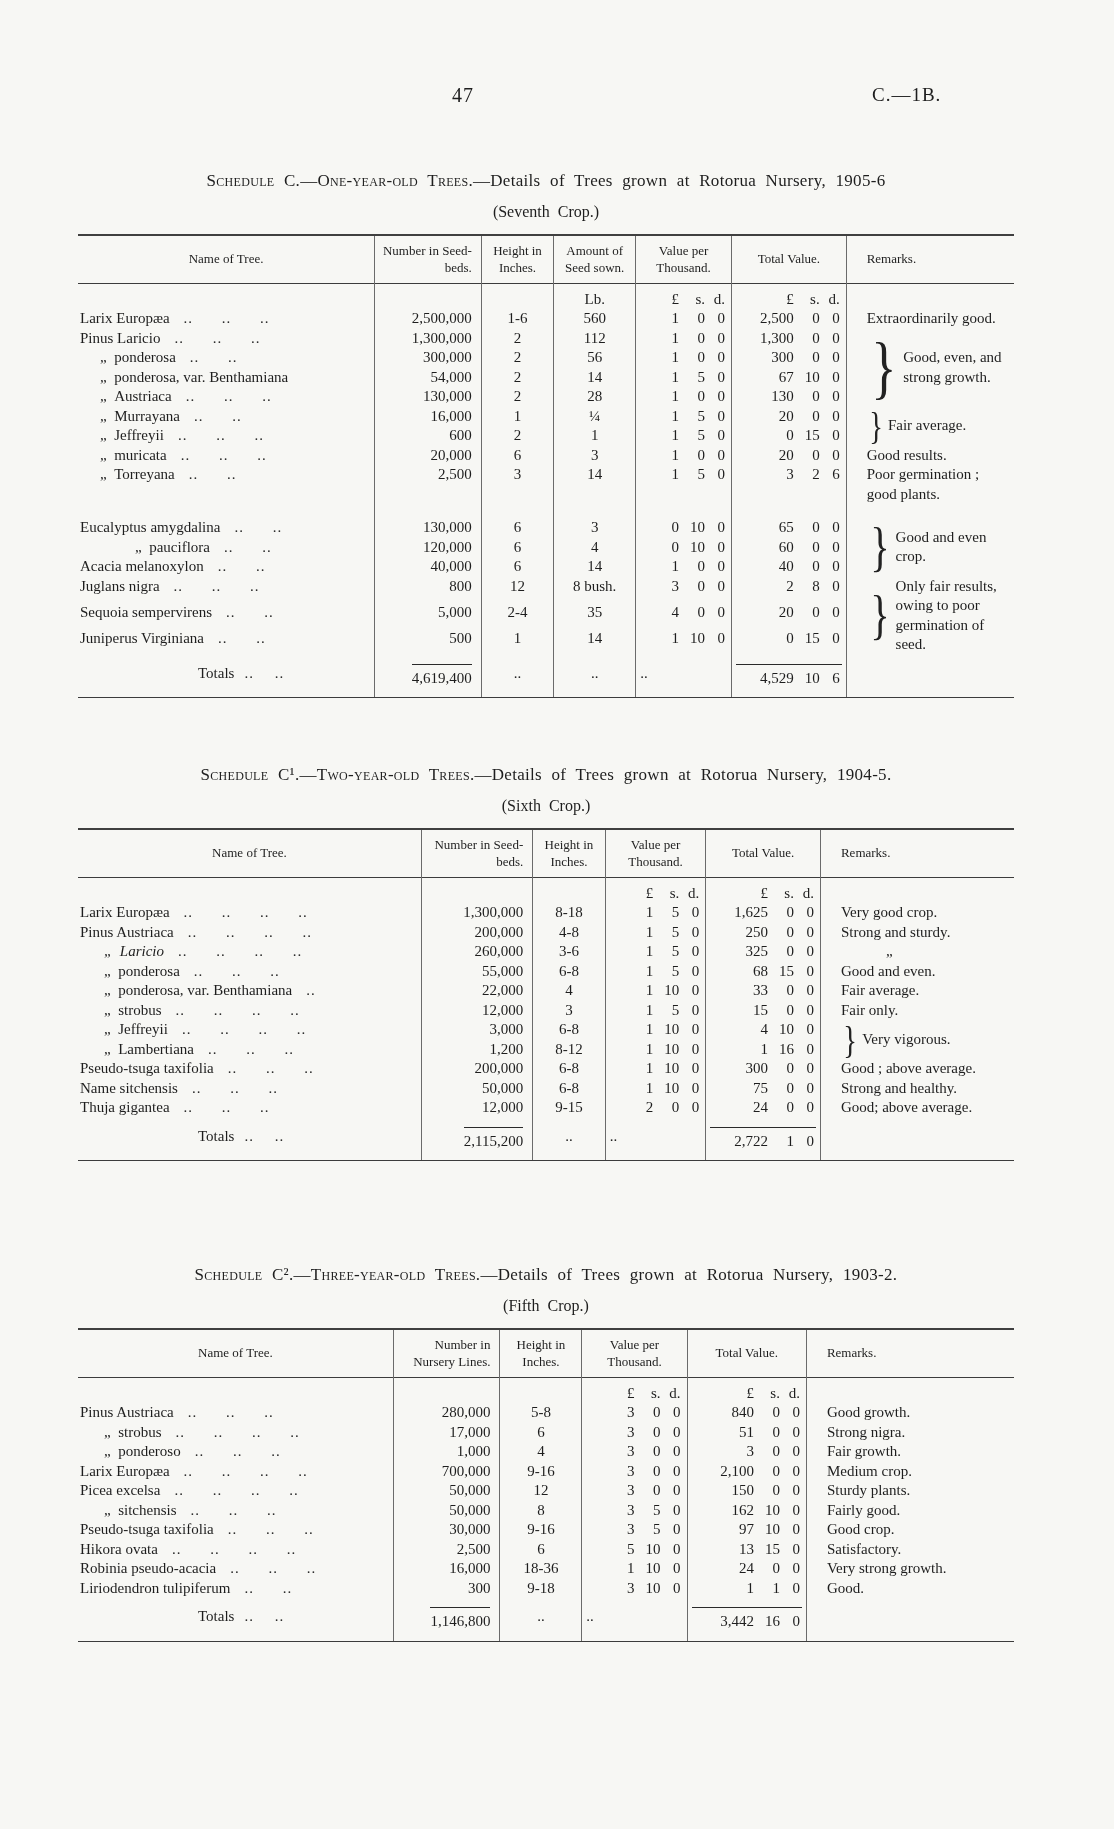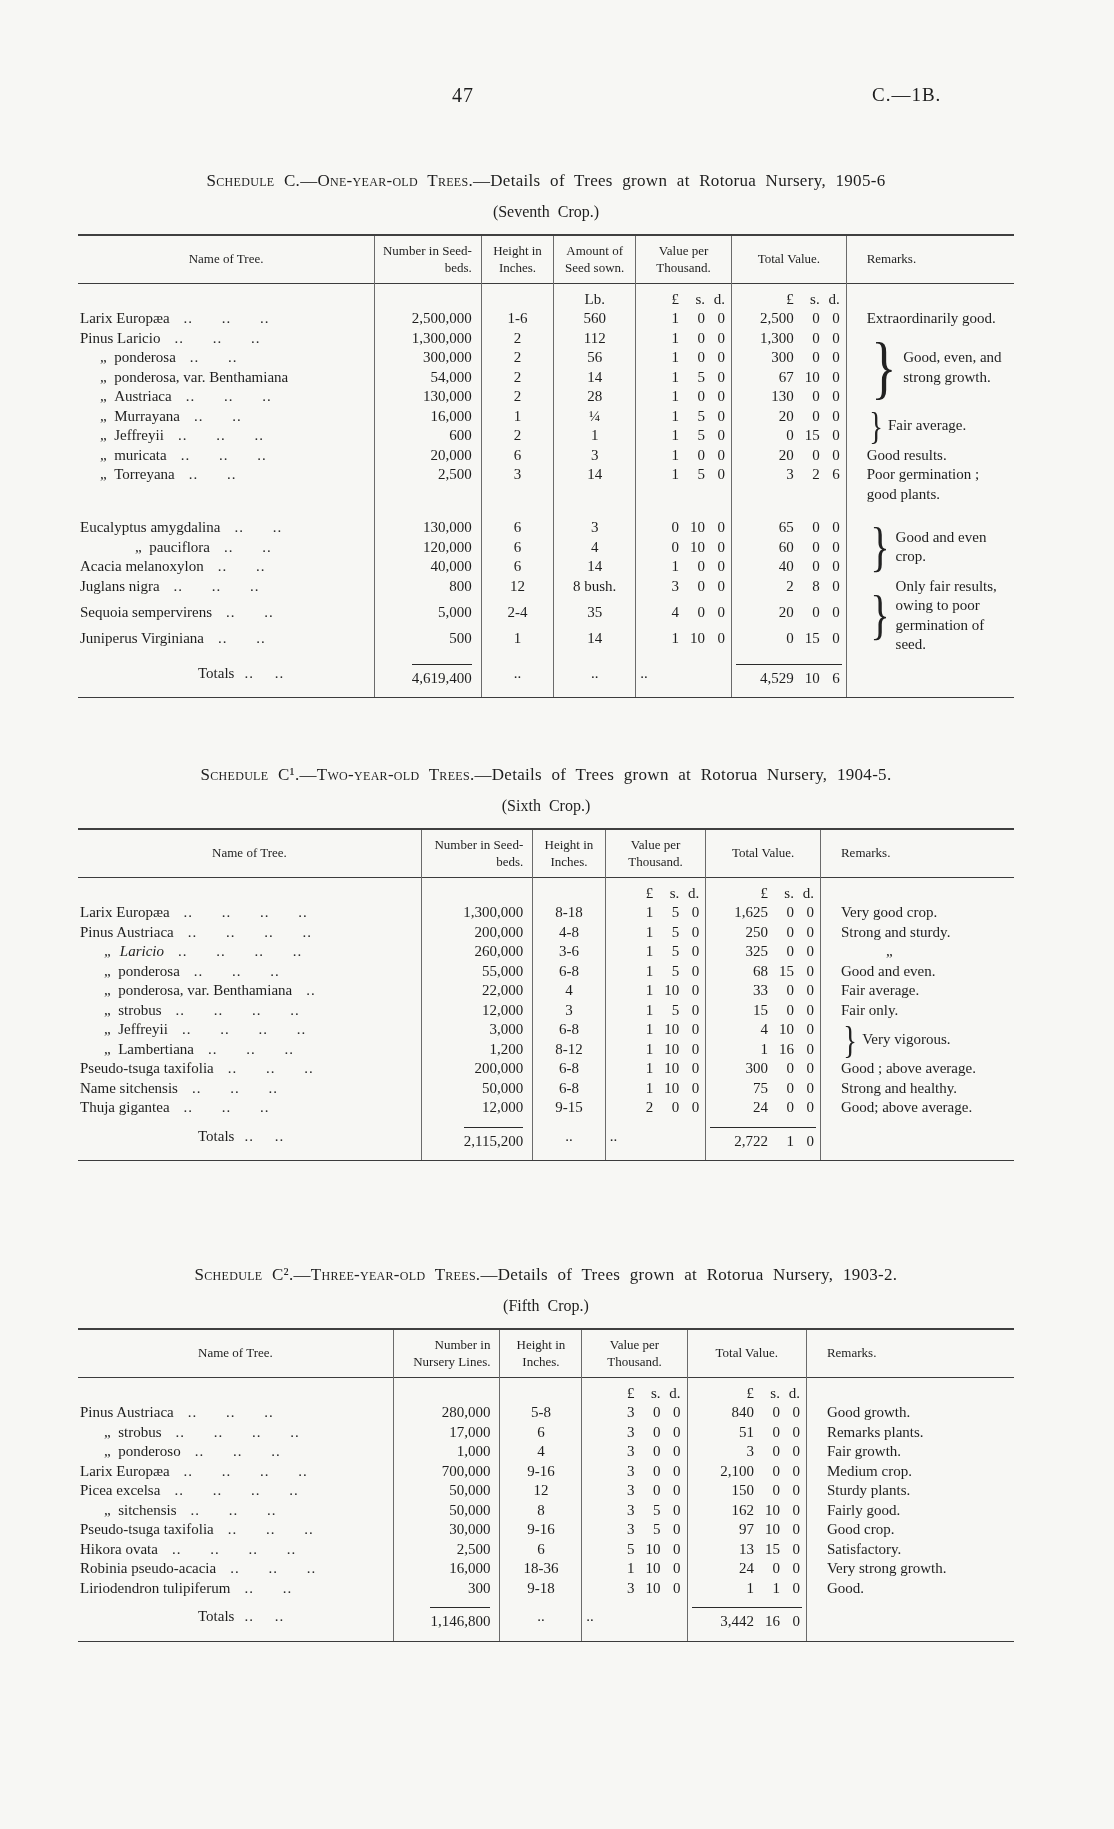--- a/index.html
+++ b/index.html
@@ -673,21 +673,21 @@
             <td class="col-value"><span class="money">
                 <span class="m-l">3</span>
                 <span class="m-s">0</span>
                 <span class="m-d">0</span>
               </span></td>
             <td class="col-total"><span class="money">
                 <span class="m-l">51</span>
                 <span class="m-s">0</span>
                 <span class="m-d">0</span>
               </span></td>
-            <td class="col-remarks"><span class="remark-text">Remarks plants.</span></td>
+            <td class="col-remarks"><span class="remark-text">Strong nigra.</span></td>
           </tr>
           <tr>
             <td class="col-name"><span class="tname" style="padding-left: 24px;">„ ponderoso</span><span class="leaders">.. .. ..</span></td>
             <td class="col-number">1,000</td>
             <td class="col-height">4</td>
             <td class="col-value"><span class="money">
                 <span class="m-l">3</span>
                 <span class="m-s">0</span>
                 <span class="m-d">0</span>
               </span></td>

